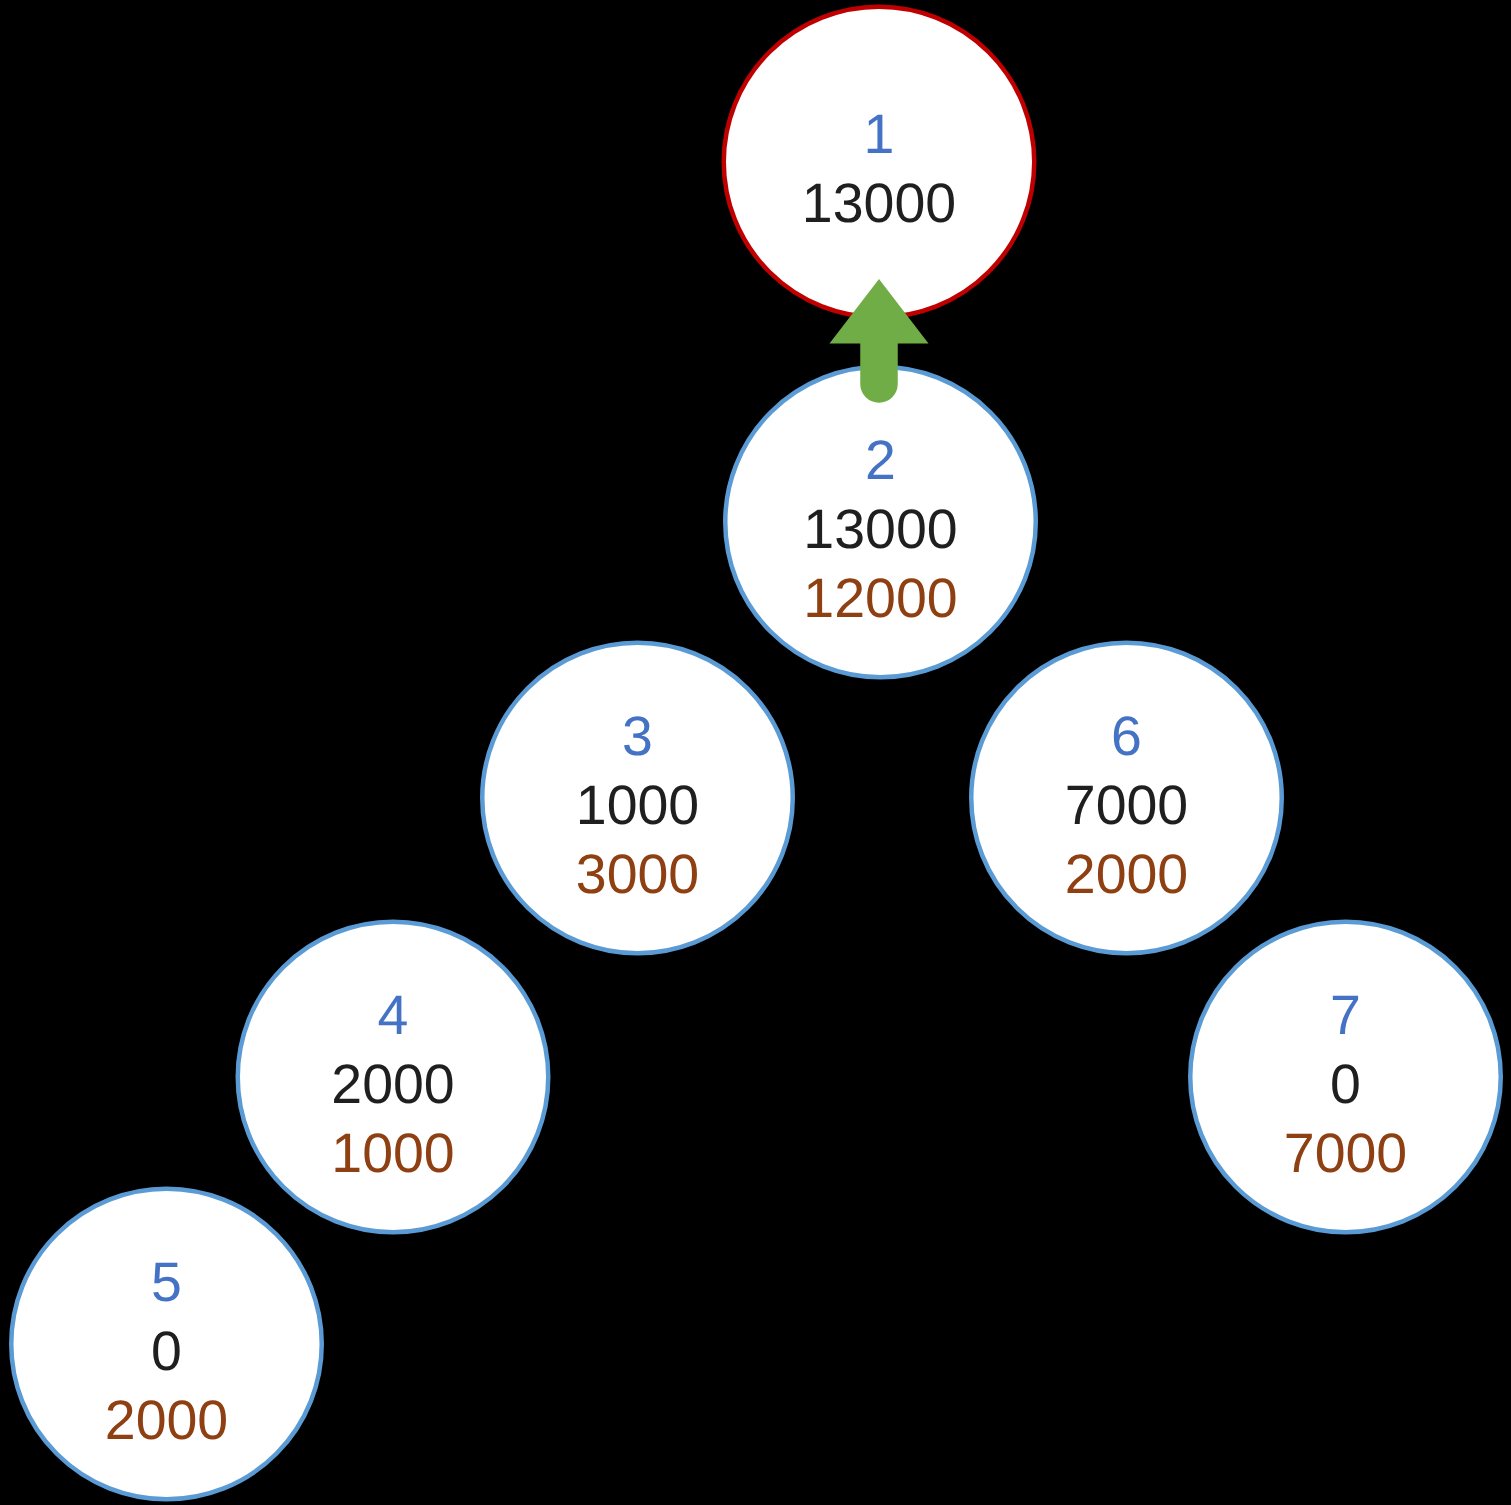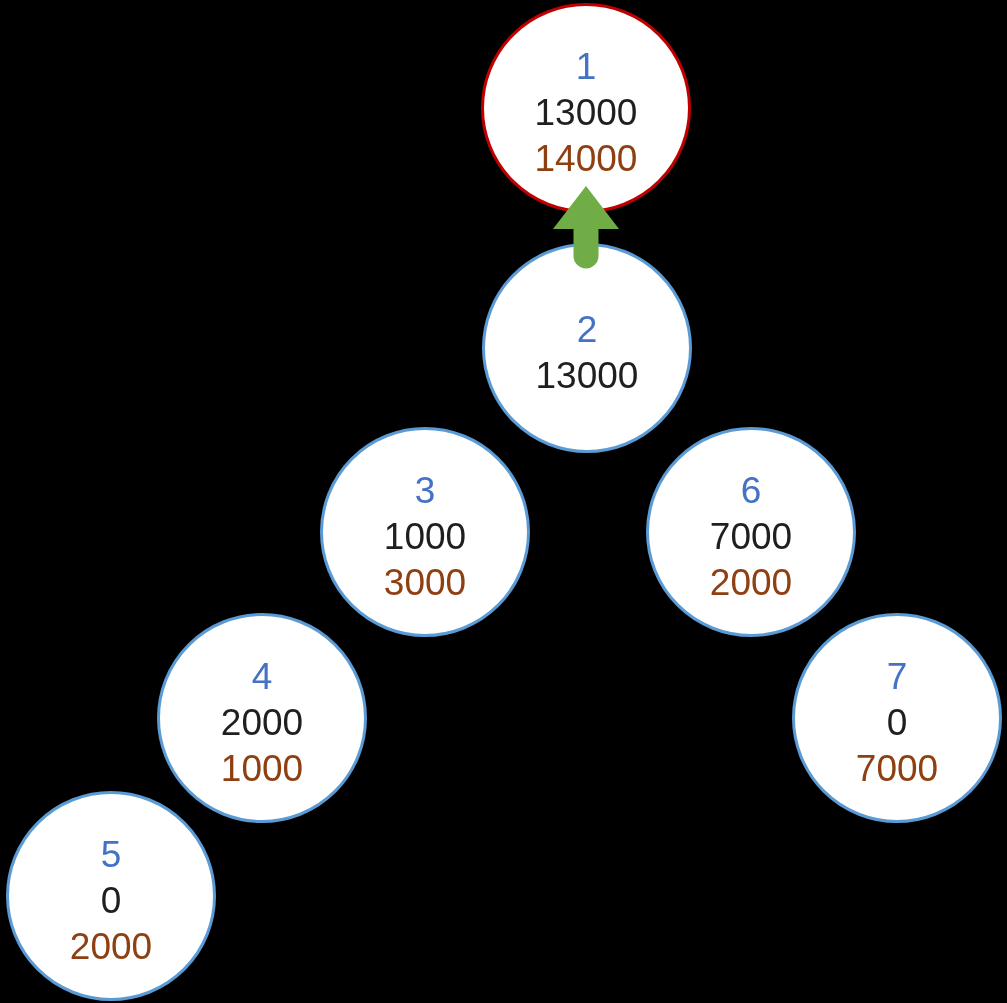--- a/index.html
+++ b/index.html
@@ -61,26 +61,26 @@
   }
 </style>
 </head>
 <body>
 
 <div class="canvas">
 
   <div class="node root pos1">
     <div class="node-id">1</div>
     <div class="node-val">13000</div>
-    <div class="node-val2">14000</div>
   </div>
 
   <div class="node pos2">
     <div class="node-id">2</div>
     <div class="node-val">13000</div>
+    <div class="node-val2">12000</div>
   </div>
 
   <div class="node pos3">
     <div class="node-id">3</div>
     <div class="node-val">1000</div>
     <div class="node-val2">3000</div>
   </div>
 
   <div class="node pos4">
     <div class="node-id">4</div>

